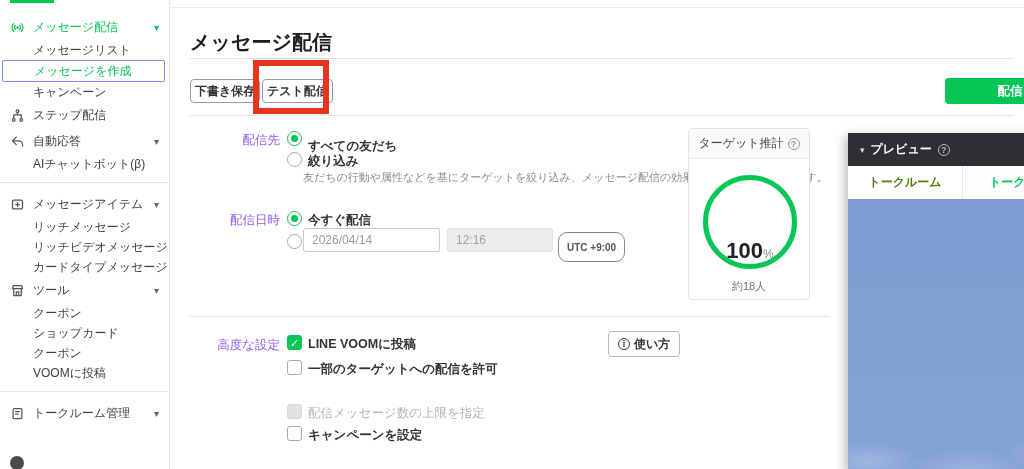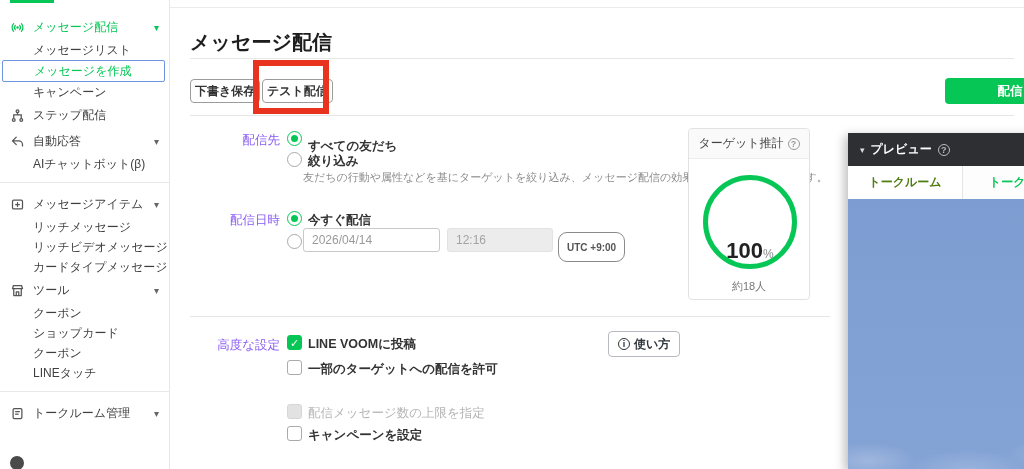--- a/index.html
+++ b/index.html
@@ -197,21 +197,21 @@
     <div class="s-item lvl1">
       <span>クーポン</span>
     </div>
     <div class="s-item lvl1">
       <span>ショップカード</span>
     </div>
     <div class="s-item lvl1">
       <span>クーポン</span>
     </div>
     <div class="s-item lvl1">
-      <span>LINEタッチ</span>
+      <span>VOOMに投稿</span>
     </div>
 
     <div class="s-divider"></div>
 
     <div class="s-item lvl0">
       <span class="s-icon">
         <svg viewBox="0 0 24 24" fill="none" stroke="currentColor" stroke-width="2" stroke-linecap="round">
           <rect x="5" y="4" width="14" height="16" rx="2"></rect>
             <path d="M9 9h6 M9 13h4"></path>
         </svg>

